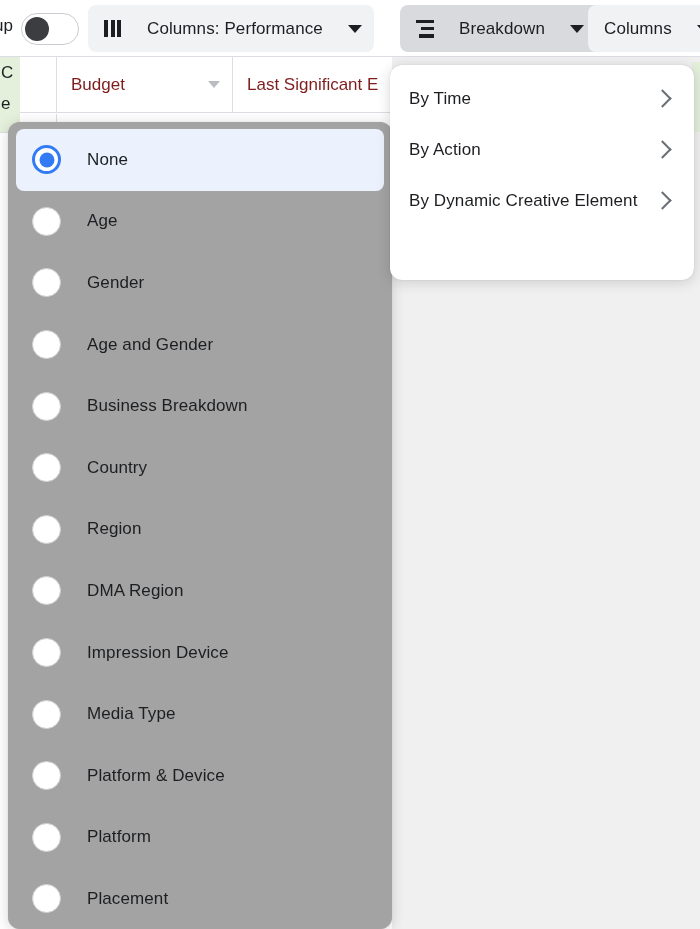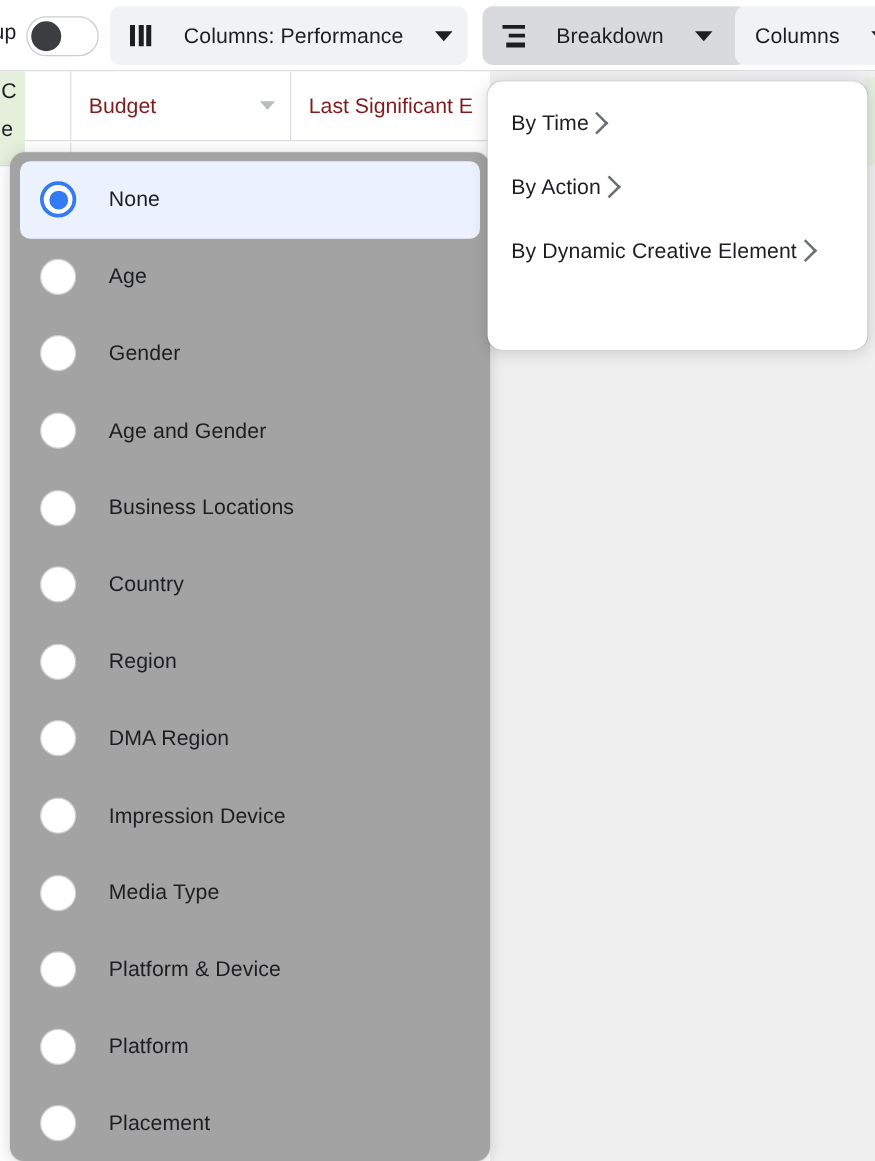--- a/index.html
+++ b/index.html
@@ -282,20 +282,21 @@
   .menu-row {
     position: relative;
     height: 51px;
     display: flex;
     align-items: center;
     margin: 0 8px;
     padding: 0 10px 0 11px;
     border-radius: 8px;
     box-sizing: border-box;
     cursor: pointer;
+    justify-content: space-between;
   }
   .menu-row.hover { background: #f0f0f1; }
 
   .menu-label {
     font-size: 17px;
     color: #1c1e21;
     white-space: nowrap;
     letter-spacing: 0.1px;
   }
 
@@ -347,21 +348,21 @@
     <div class="tb-btn" style="left:88px; width:286px;">
       <span class="icon-columns">
         <i></i>
           <i></i>
           <i></i>
       </span>
       <span class="label">Columns: Performance</span>
       <span class="caret"></span>
     </div>
 
-    <div class="tb-btn active" style="left:386px; width:212px;">
+    <div class="tb-btn active" style="left:400px; width:212px;">
       <span class="icon-breakdown">
         <i></i>
           <i></i>
           <i></i>
       </span>
       <span class="label">Breakdown</span>
       <span class="caret"></span>
     </div>
 
     <div class="tb-btn" style="left:588px; width:140px;">
@@ -383,21 +384,21 @@
         <div class="radio-row">
           <div class="radio"></div>
           <span class="radio-label">Gender</span>
         </div>
         <div class="radio-row">
           <div class="radio"></div>
           <span class="radio-label">Age and Gender</span>
         </div>
         <div class="radio-row">
           <div class="radio"></div>
-          <span class="radio-label">Business Locations</span>
+          <span class="radio-label">Business Breakdown</span>
         </div>
         <div class="radio-row">
           <div class="radio"></div>
           <span class="radio-label">Country</span>
         </div>
         <div class="radio-row">
           <div class="radio"></div>
           <span class="radio-label">Region</span>
         </div>
         <div class="radio-row">

